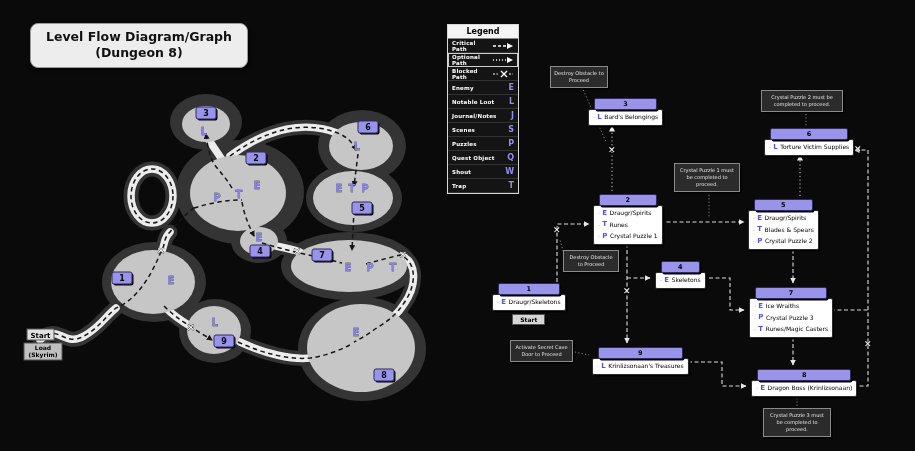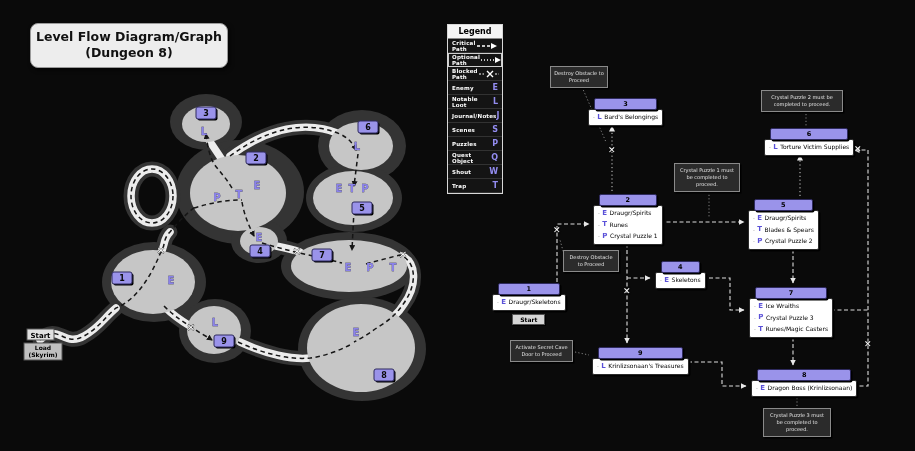--- a/index.html
+++ b/index.html
@@ -7,29 +7,29 @@
   #stage {
     position:relative; width:915px; height:451px; overflow:hidden;
     background:#0a0a0a;
     font-family:"DejaVu Sans","Liberation Sans",sans-serif;
   }
   .map-svg, .connector-svg { position:absolute; left:0; top:0; }
   .connector-svg { pointer-events:none; }
   #graph-layer { position:absolute; inset:0; }
 
   .title-box {
-    position:absolute; left:30px; top:23px; width:198px;
+    position:absolute; left:30px; top:23px; width:218px;
     background:#ededed; border:1px solid #9a9a9a; border-radius:8px;
     padding:5px 4px; text-align:center; color:#111;
     font-weight:bold; font-size:12.5px; line-height:1.3;
     box-shadow:2px 2px 4px rgba(0,0,0,.7);
   }
 
   .legend {
-    position:absolute; left:447px; top:24px; width:56px;
+    position:absolute; left:447px; top:24px; width:72px;
     background:#141414; border:1px solid #d8d8d8;
   }
   .legend-title {
     background:#f5f5f5; color:#000; text-align:center;
     font-size:8px; font-weight:bold; padding:2px 0;
     border-bottom:1px solid #888;
   }
   .legend-row {
     display:flex; align-items:center; justify-content:space-between;
     height:14px; padding:0 4px; border-bottom:1px solid #323232;

